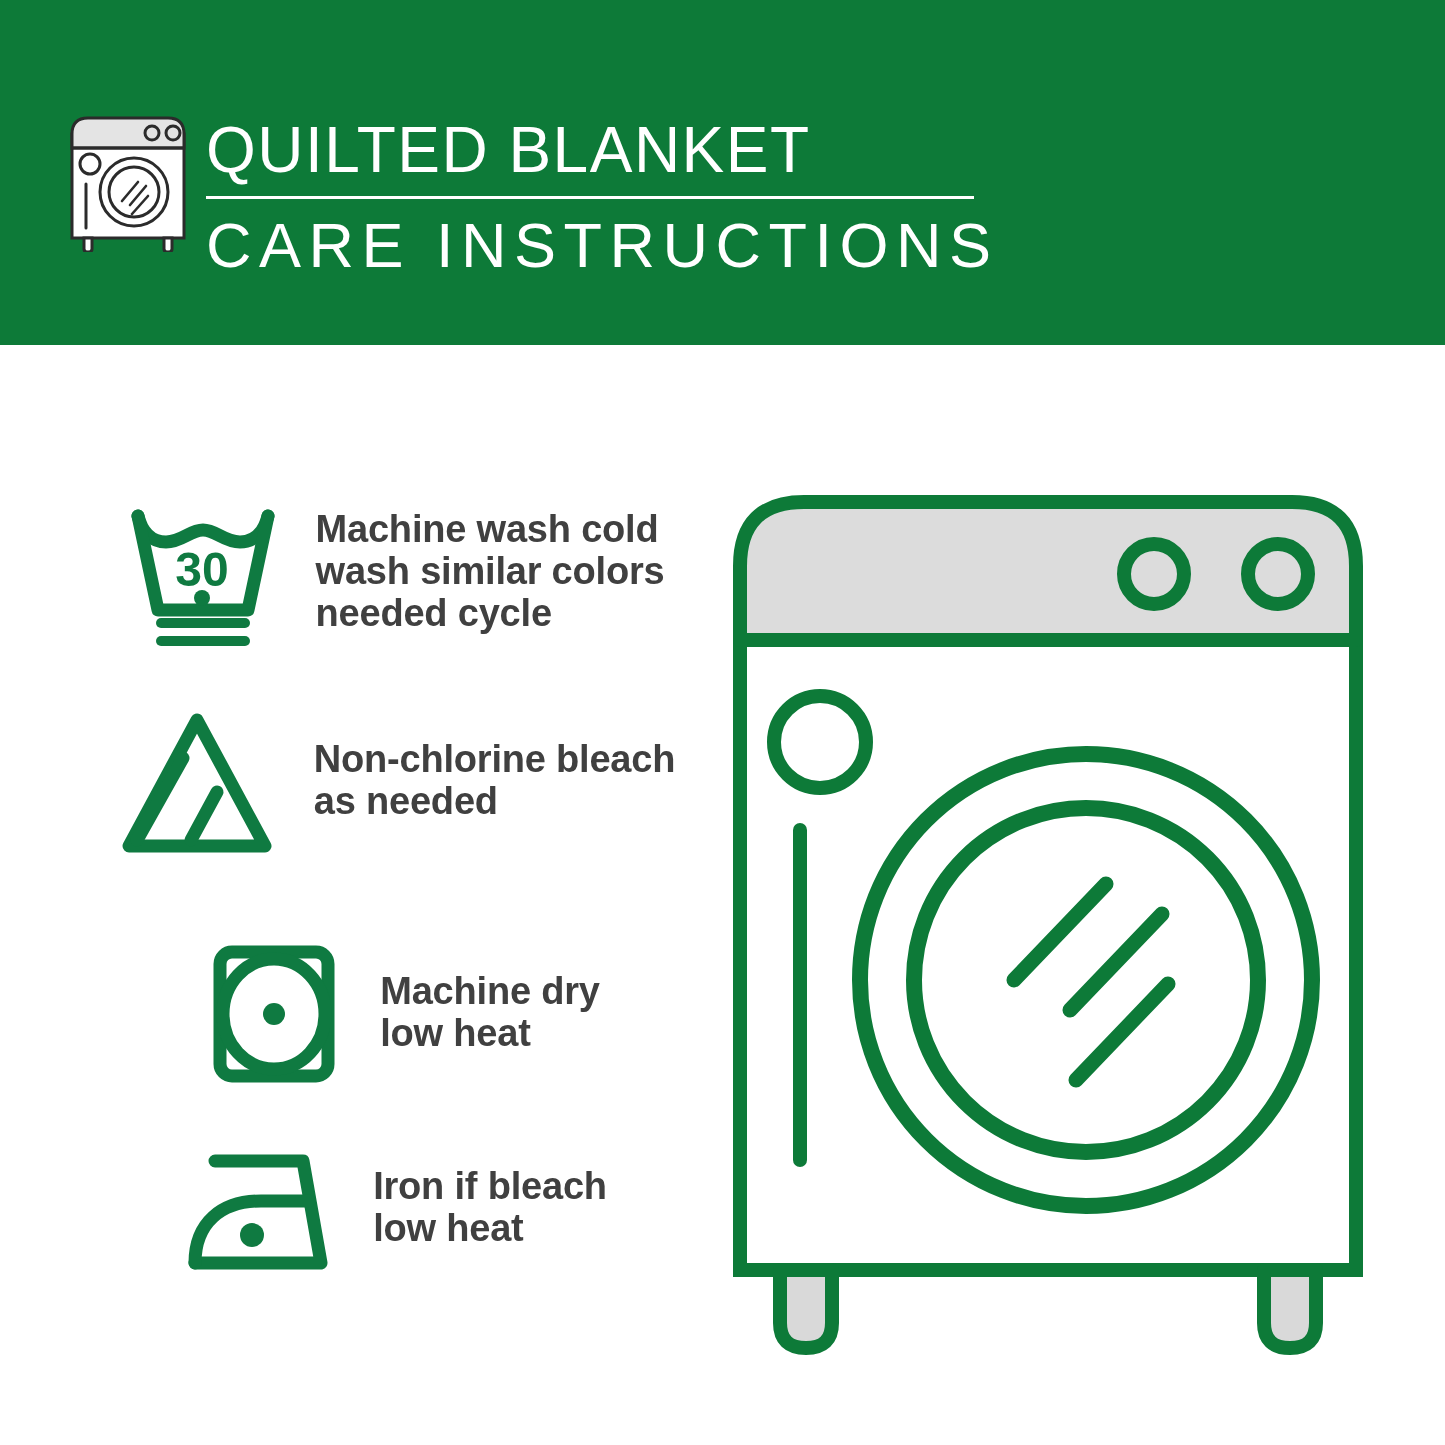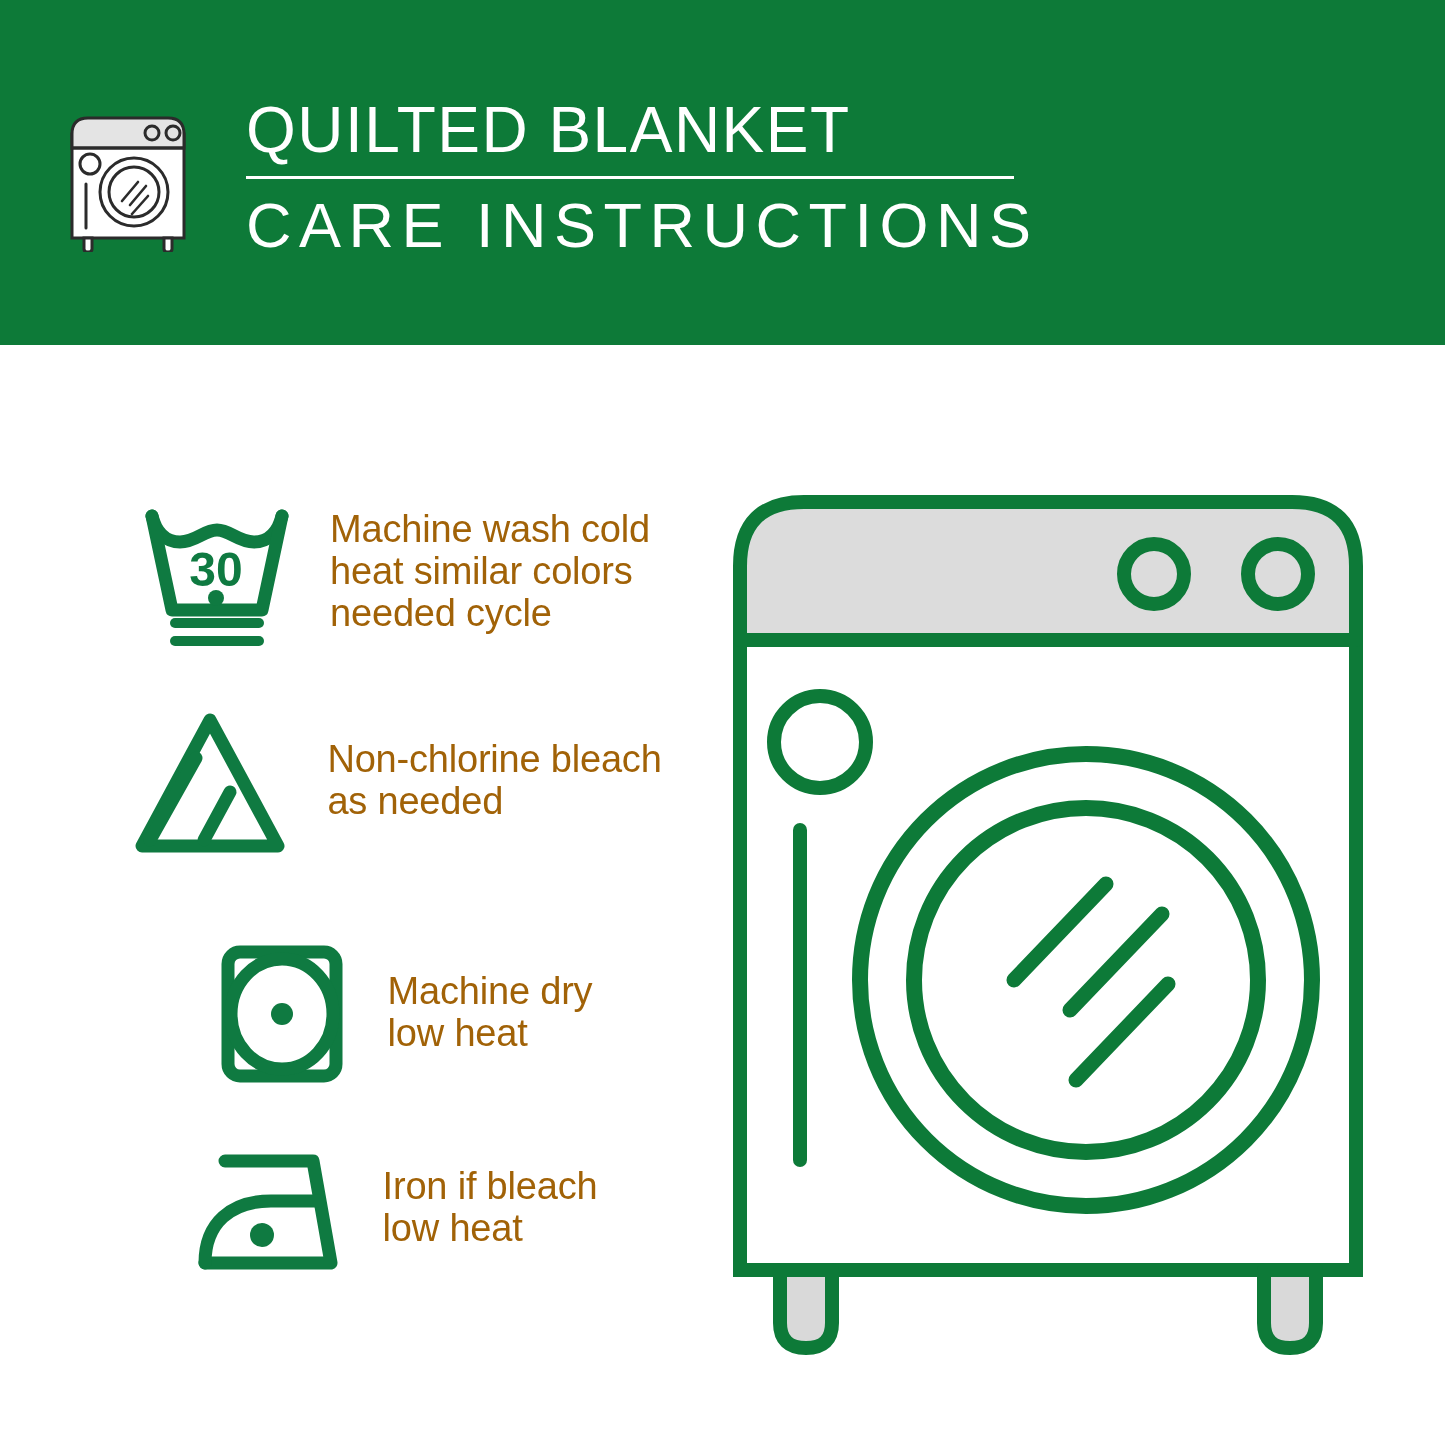--- a/index.html
+++ b/index.html
@@ -30,23 +30,22 @@
   #header-logo-icon {
     position: absolute;
     left: 62px;
     top: 104px;
     width: 132px;
     height: 148px;
   }
   #header-text-block {
     position: absolute;
     left: 206px;
-    top: 92px;
+    top: 112px;
     width: 790px;
-    margin-left: 40px;
   }
   #title-line1 {
     font-size: 64px;
     font-weight: 300;
     color: #ffffff;
     letter-spacing: 1.5px;
     line-height: 76px;
     white-space: nowrap;
     font-stretch: condensed;
   }
@@ -75,22 +74,22 @@
     justify-content: center;
   }
   .care-symbol {
     width: 160px;
     flex: 0 0 160px;
   }
   .care-text {
     margin-left: 28px;
     font-size: 38px;
     line-height: 42px;
-    color: #a16207;
-    font-weight: 400;
+    color: #404040;
+    font-weight: 700;
     letter-spacing: -0.2px;
     padding-top: 6px;
   }
   .care-text .ln { display: block; }
 
   #row-wash   { top: 498px; }
   #row-bleach { top: 706px; gap: 9px; }
   #row-dry    { top: 938px; }
   #row-iron   { top: 1145px; }
 
@@ -156,21 +155,21 @@
           <path d="M10 18 L30 112 L120 112 L140 18"></path>
         </g>
         <text x="74" y="88" font-family="'Liberation Sans', sans-serif" font-size="48" font-weight="700" fill="#0f7a41" text-anchor="middle">30</text>
         <circle cx="74" cy="100" r="8" fill="#0f7a41"></circle>
         <rect x="28" y="120" width="94" height="10" rx="5" fill="#0f7a41"></rect>
         <rect x="28" y="138" width="94" height="10" rx="5" fill="#0f7a41"></rect>
       </svg>
     </div>
     <div class="care-text">
       <span class="ln">Machine wash cold</span>
-      <span class="ln">heat similar colors</span>
+      <span class="ln">wash similar colors</span>
       <span class="ln">needed cycle</span>
     </div>
   </div>
 
   <div class="care-row" id="row-bleach">
     <div class="care-symbol">
       <svg viewBox="0 0 160 152" width="160" height="152">
         <g fill="none" stroke="#0f7a41" stroke-width="13" stroke-linecap="round" stroke-linejoin="round">
           <path d="M80 14 L148 140 L12 140 Z"></path>
           <line x1="66" y1="52" x2="20" y2="134"></line>

